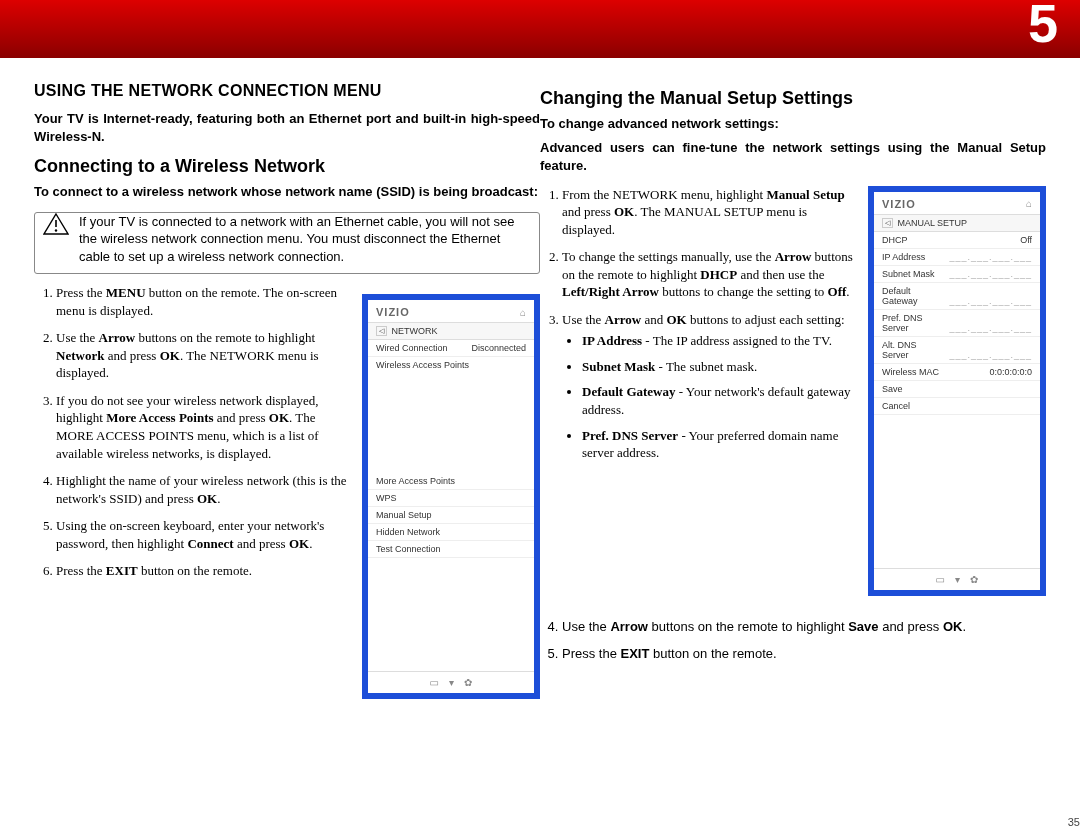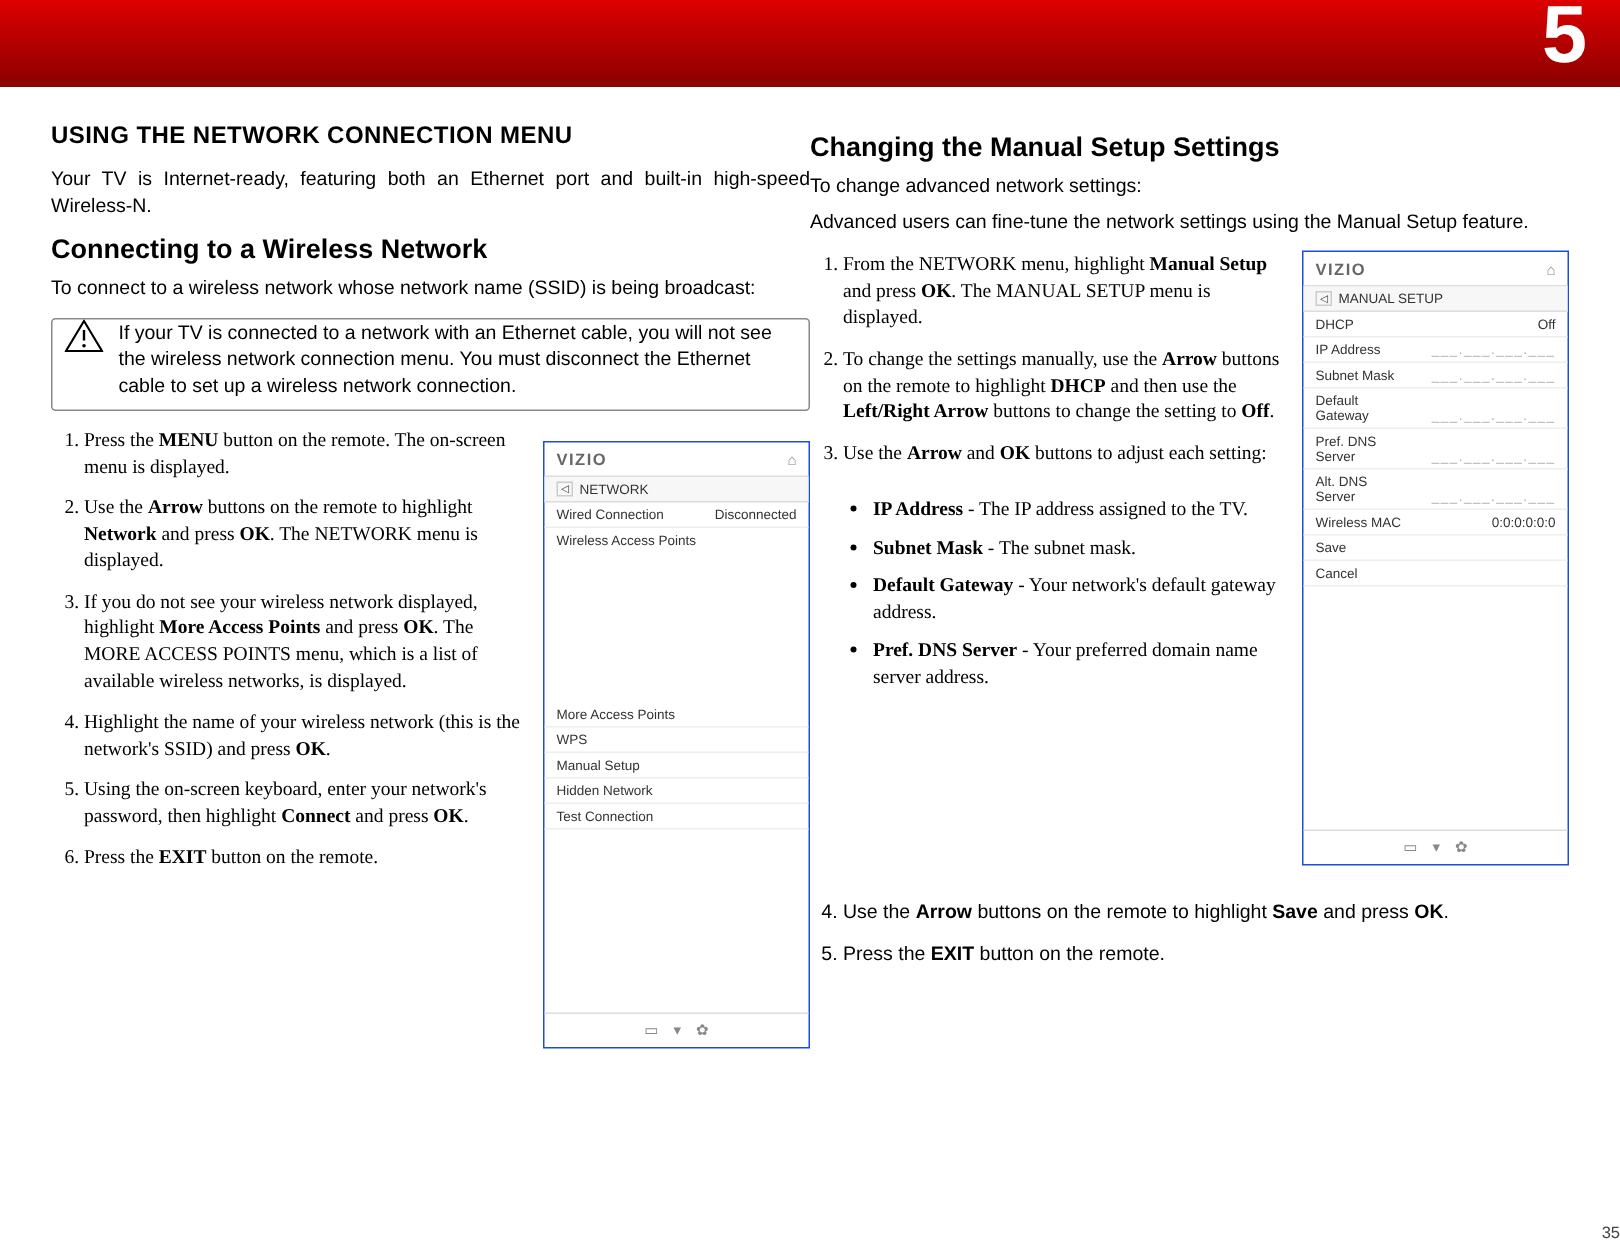--- a/index.html
+++ b/index.html
@@ -35,40 +35,40 @@
     display: flex;
   }
   .col { flex: 1; }
   h1.section-title {
     font-size: 16px;
     font-weight: 800;
     letter-spacing: 0.3px;
     margin-bottom: 10px;
     text-transform: uppercase;
   }
-  p.para { margin-bottom: 10px; line-height: 1.4; text-align: justify; }
+  p.para { margin-bottom: 10px; line-height: 1.4; text-align: justify; font-weight: bold; }
   p.sub-heading { font-weight: 700; margin: 6px 0 6px; font-size: 18px; }
   .warn-box {
     border: 1px solid #888;
     border-radius: 3px;
     padding: 0 10px 8px 8px;
     margin: 8px 0 10px;
     display: flex;
     gap: 10px;
     line-height: 1.35;
   }
   .wrap-flow { display: flex; gap: 14px; }
   .steps { flex: 1; font-family: Liberation Serif, serif; }
   ol.steps-list { padding-left: 22px; }
   ol.steps-list > li { margin-bottom: 10px; line-height: 1.35; }
-  ul.bullets { list-style: disc; padding-left: 20px; margin-top: 20px; }
+  ul.bullets { list-style: disc; padding-left: 20px; margin-top: 4px; }
   ul.bullets li { margin-bottom: 8px; line-height: 1.35; }
   .menu-shot {
     width: 178px;
-    border: 1px solid #1d4ed8;
+    border: 6px solid #1d4ed8;
     font-size: 9px;
     color: #333;
     display: flex;
     flex-direction: column;
     flex-shrink: 0;
   }
   .menu-shot.tall { height: 405px; }
   .menu-shot.short { height: 410px; }
   .menu-head {
     display: flex;

